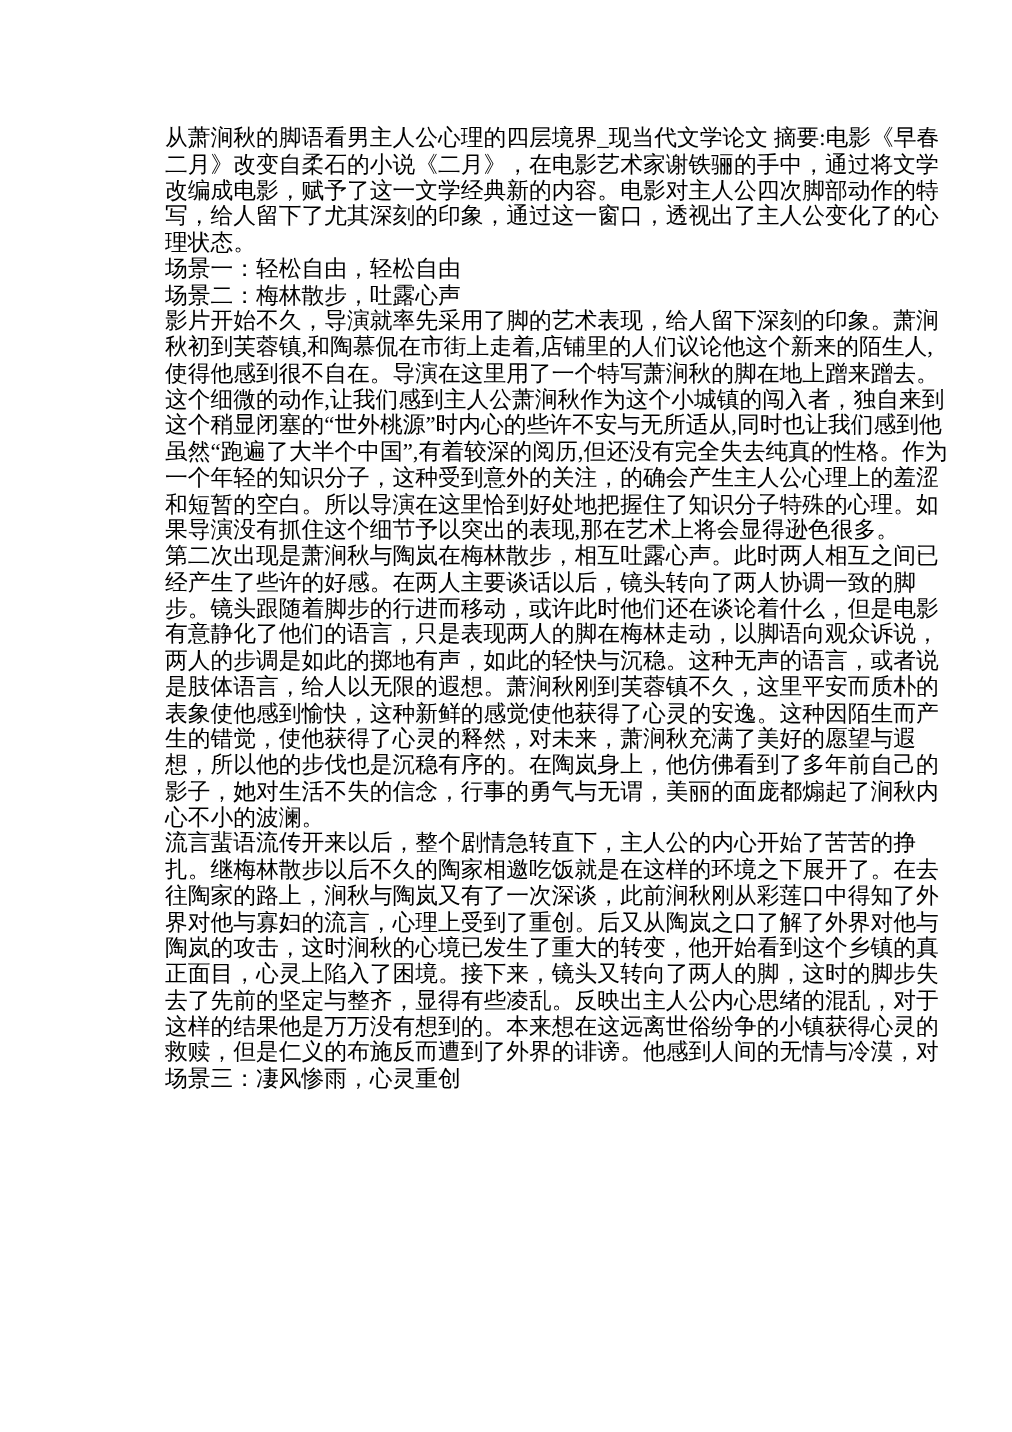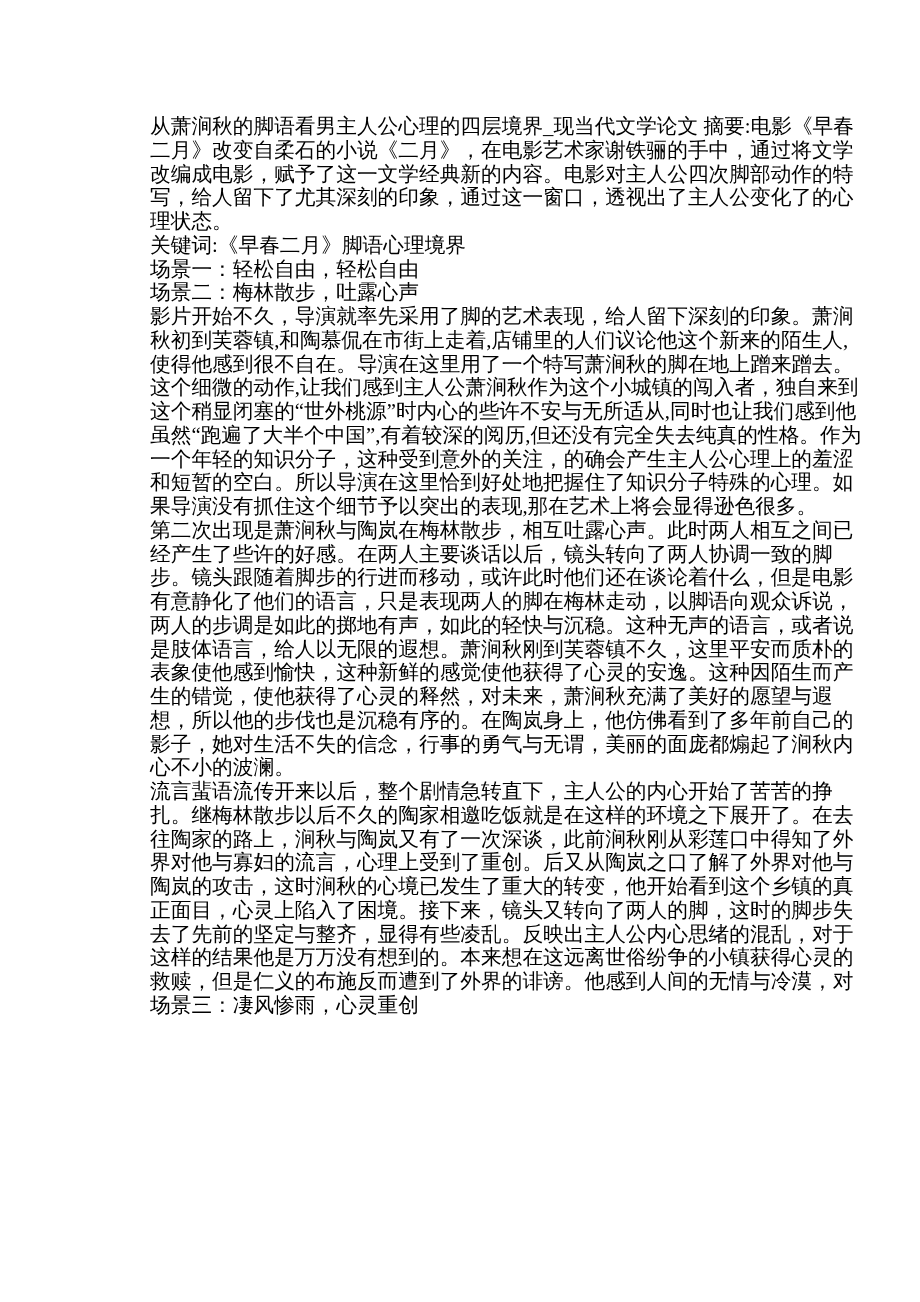--- a/index.html
+++ b/index.html
@@ -39,21 +39,20 @@
       padding: 0;
       text-indent: 0;
     }
   </style>
 </head>
 <body>
 
 <div class="doc-page">
   <div class="doc-text">
     <p>从萧涧秋的脚语看男主人公心理的四层境界_现当代文学论文 摘要:电影《早春二月》改变自柔石的小说《二月》，在电影艺术家谢铁骊的手中，通过将文学改编成电影，赋予了这一文学经典新的内容。电影对主人公四次脚部动作的特写，给人留下了尤其深刻的印象，通过这一窗口，透视出了主人公变化了的心理状态。</p>
-    <p>关键词:《早春二月》脚语心理境界</p>
     <p>场景一：轻松自由，轻松自由</p>
     <p>场景二：梅林散步，吐露心声</p>
     <p>影片开始不久，导演就率先采用了脚的艺术表现，给人留下深刻的印象。萧涧秋初到芙蓉镇,和陶慕侃在市街上走着,店铺里的人们议论他这个新来的陌生人,使得他感到很不自在。导演在这里用了一个特写萧涧秋的脚在地上蹭来蹭去。这个细微的动作,让我们感到主人公萧涧秋作为这个小城镇的闯入者，独自来到这个稍显闭塞的“世外桃源”时内心的些许不安与无所适从,同时也让我们感到他虽然“跑遍了大半个中国”,有着较深的阅历,但还没有完全失去纯真的性格。作为一个年轻的知识分子，这种受到意外的关注，的确会产生主人公心理上的羞涩和短暂的空白。所以导演在这里恰到好处地把握住了知识分子特殊的心理。如果导演没有抓住这个细节予以突出的表现,那在艺术上将会显得逊色很多。</p>
     <p>第二次出现是萧涧秋与陶岚在梅林散步，相互吐露心声。此时两人相互之间已经产生了些许的好感。在两人主要谈话以后，镜头转向了两人协调一致的脚步。镜头跟随着脚步的行进而移动，或许此时他们还在谈论着什么，但是电影有意静化了他们的语言，只是表现两人的脚在梅林走动，以脚语向观众诉说，两人的步调是如此的掷地有声，如此的轻快与沉稳。这种无声的语言，或者说是肢体语言，给人以无限的遐想。萧涧秋刚到芙蓉镇不久，这里平安而质朴的表象使他感到愉快，这种新鲜的感觉使他获得了心灵的安逸。这种因陌生而产生的错觉，使他获得了心灵的释然，对未来，萧涧秋充满了美好的愿望与遐想，所以他的步伐也是沉稳有序的。在陶岚身上，他仿佛看到了多年前自己的影子，她对生活不失的信念，行事的勇气与无谓，美丽的面庞都煽起了涧秋内心不小的波澜。</p>
     <p>流言蜚语流传开来以后，整个剧情急转直下，主人公的内心开始了苦苦的挣扎。继梅林散步以后不久的陶家相邀吃饭就是在这样的环境之下展开了。在去往陶家的路上，涧秋与陶岚又有了一次深谈，此前涧秋刚从彩莲口中得知了外界对他与寡妇的流言，心理上受到了重创。后又从陶岚之口了解了外界对他与陶岚的攻击，这时涧秋的心境已发生了重大的转变，他开始看到这个乡镇的真正面目，心灵上陷入了困境。接下来，镜头又转向了两人的脚，这时的脚步失去了先前的坚定与整齐，显得有些凌乱。反映出主人公内心思绪的混乱，对于这样的结果他是万万没有想到的。本来想在这远离世俗纷争的小镇获得心灵的救赎，但是仁义的布施反而遭到了外界的诽谤。他感到人间的无情与冷漠，对</p>
     <p>场景三：凄风惨雨，心灵重创</p>
   </div>
 </div>
 
 </body></html>

